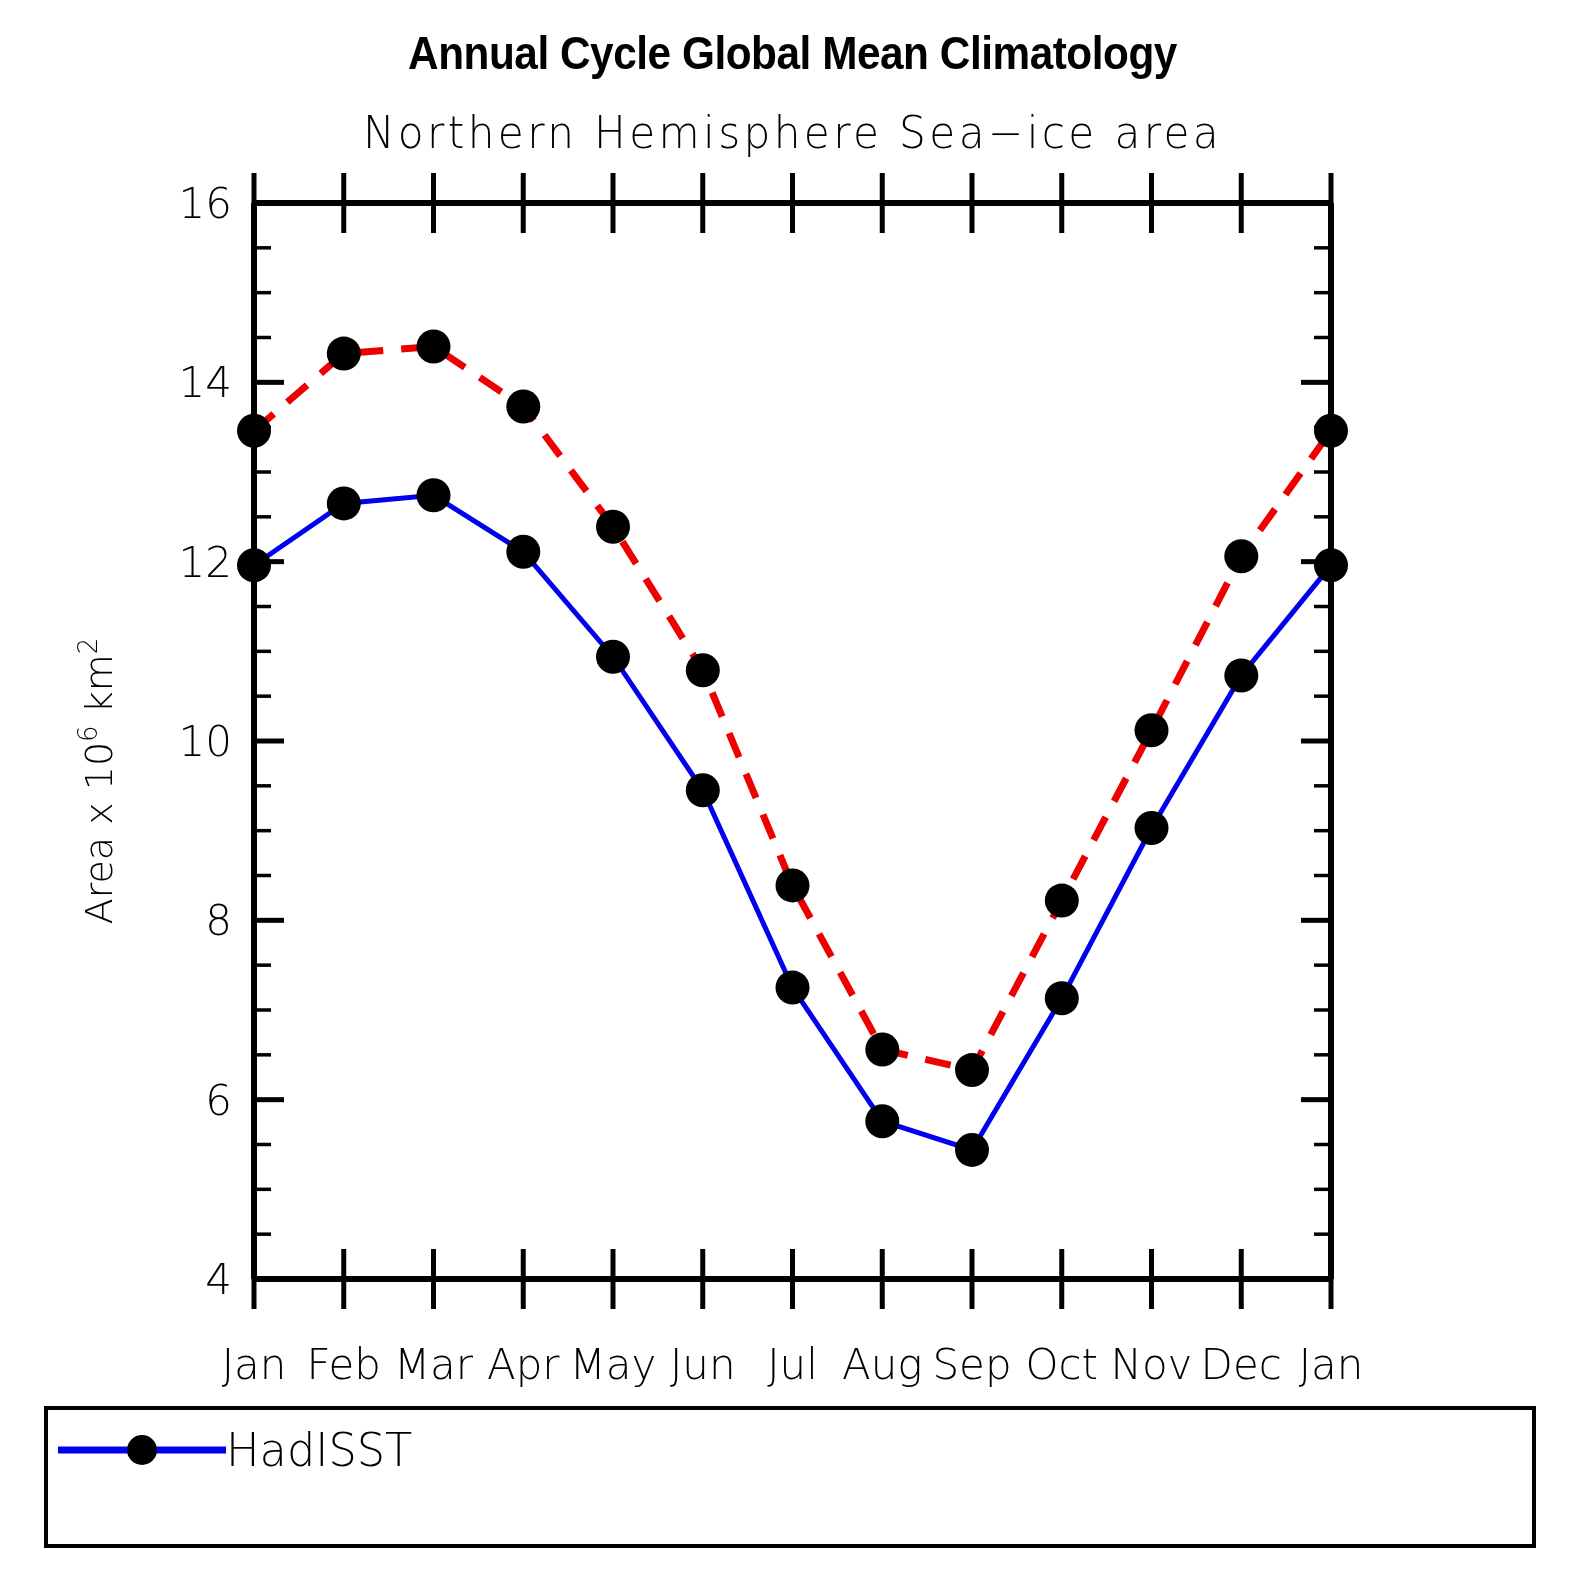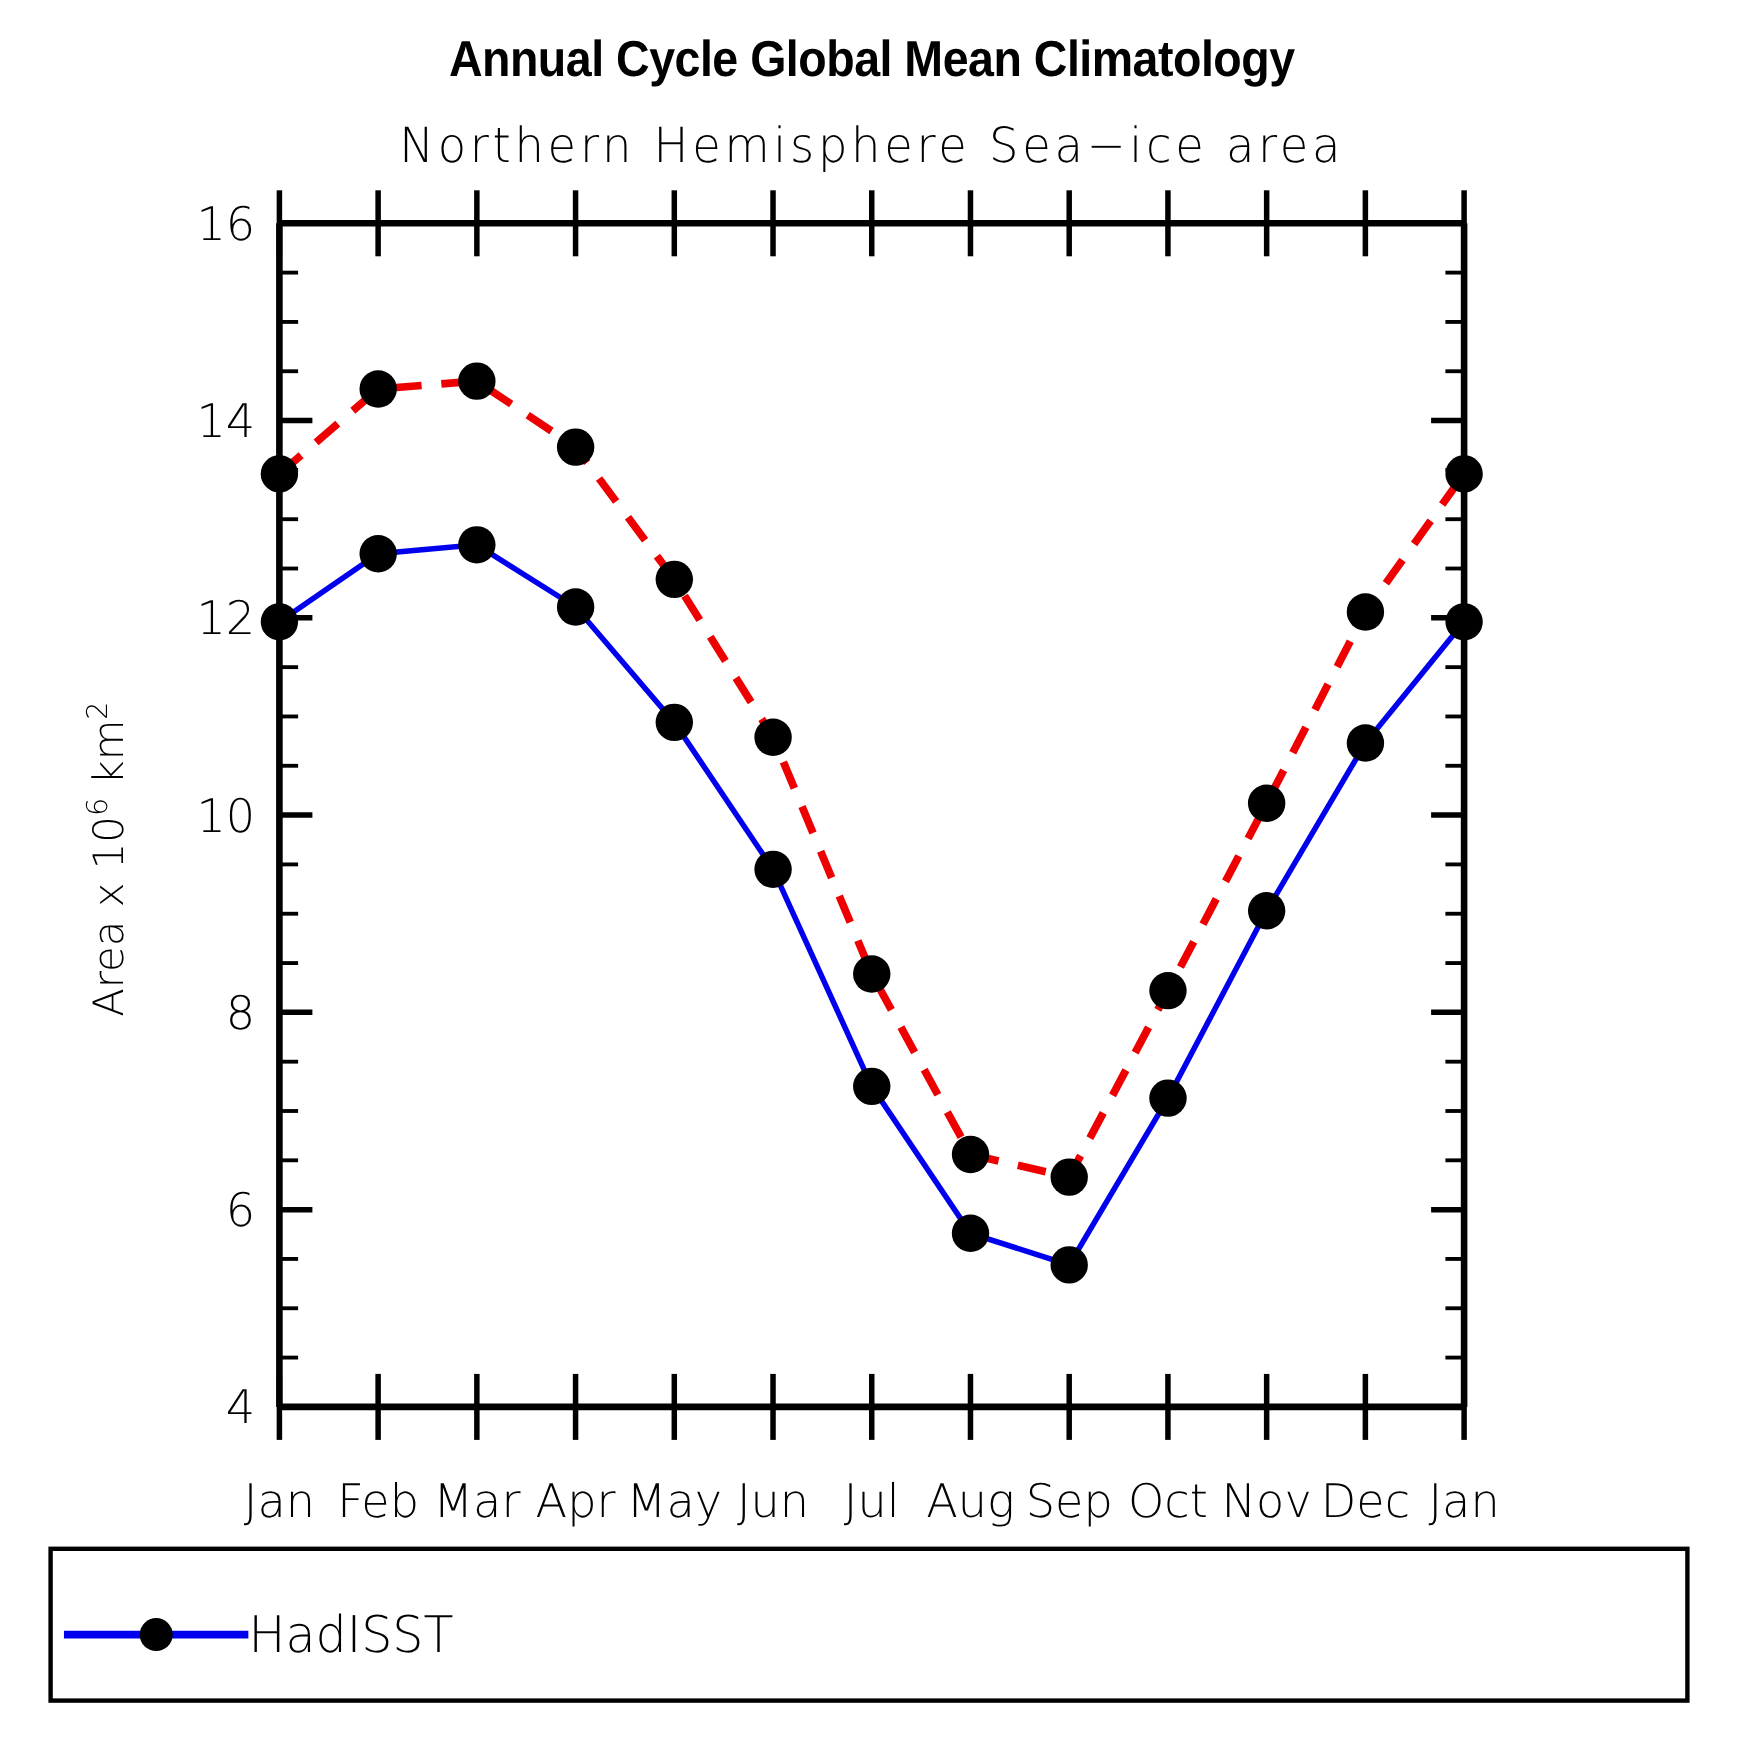--- a/index.html
+++ b/index.html
@@ -107,21 +107,20 @@
     box-sizing: border-box;
     background: #fff;
   }
   .legend-row {
     position: absolute;
     left: 0;
     height: 60px;
     width: 100%;
     display: flex;
     align-items: center;
-    margin-top: 36px;
   }
   .legend-row.r0 { top: 10px; }
   .legend-row.r1 { top: 68px; }
 
   .legend-sample {
     position: relative;
     width: 168px;
     height: 40px;
     margin-left: 10px;
     flex: 0 0 auto;

